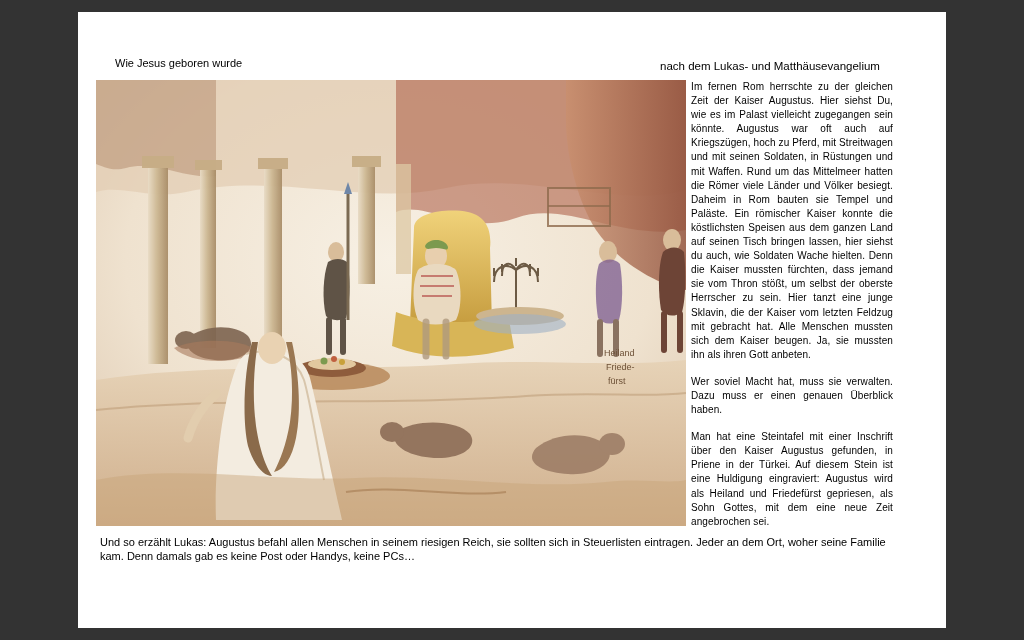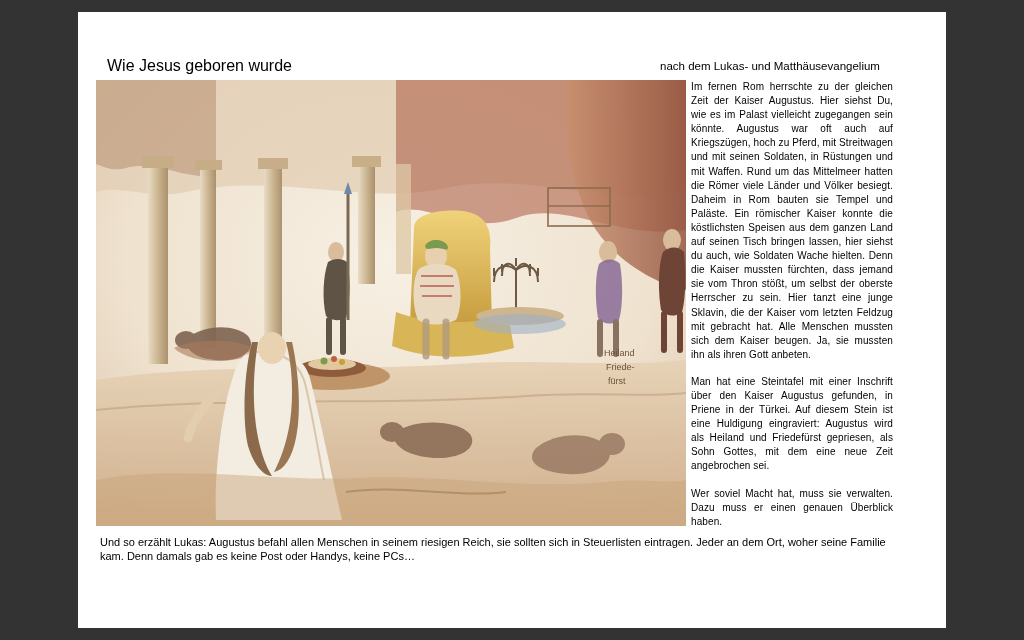--- a/index.html
+++ b/index.html
@@ -23,23 +23,23 @@
   }
   .header {
     position: absolute;
     left: 22px;
     top: 45px;
     width: 828px;
     height: 20px;
   }
   .header-title {
     position: absolute;
-    left: 7px;
+    left: 15px;
     top: 0px;
-    font-size: 16px;
+    font-size: 11px;
     color: #000000;
     white-space: nowrap;
   }
   .header-credit {
     position: absolute;
     left: 307px;
     top: 2px;
     font-size: 12px;
     color: #000000;
     white-space: nowrap;
@@ -232,19 +232,19 @@
       <g>
         <text x="508" y="276" font-family="Liberation Sans, sans-serif" font-size="9" fill="#6d5137">Heiland</text>
         <text x="510" y="290" font-family="Liberation Sans, sans-serif" font-size="9" fill="#6d5137">Friede-</text>
         <text x="512" y="304" font-family="Liberation Sans, sans-serif" font-size="9" fill="#6d5137">fürst</text>
       </g>
     </svg>
   </div>
 
   <div class="textcol">
     <p class="para">Im fernen Rom herrschte zu der gleichen Zeit der Kaiser Augustus. Hier siehst Du, wie es im Palast vielleicht zugegangen sein könnte. Augustus war oft auch auf Kriegszügen, hoch zu Pferd, mit Streitwagen und mit seinen Soldaten, in Rüstungen und mit Waffen. Rund um das Mittelmeer hatten die Römer viele Länder und Völker besiegt. Daheim in Rom bauten sie Tempel und Paläste. Ein römischer Kaiser konnte die köstlichsten Speisen aus dem ganzen Land auf seinen Tisch bringen lassen, hier siehst du auch, wie Soldaten Wache hielten. Denn die Kaiser mussten fürchten, dass jemand sie vom Thron stößt, um selbst der oberste Herrscher zu sein. Hier tanzt eine junge Sklavin, die der Kaiser vom letzten Feldzug mit gebracht hat. Alle Menschen mussten sich dem Kaiser beugen. Ja, sie mussten ihn als ihren Gott anbeten.</p>
+    <p class="para">Wer soviel Macht hat, muss sie verwalten. Dazu muss er einen genauen Überblick haben.</p>
     <p class="para">Man hat eine Steintafel mit einer Inschrift über den Kaiser Augustus gefunden,  in Priene in der Türkei. Auf diesem Stein ist eine Huldigung eingraviert: Augustus wird als Heiland und Friedefürst gepriesen, als Sohn Gottes, mit dem eine neue Zeit angebrochen sei.</p>
-    <p class="para">Wer soviel Macht hat, muss sie verwalten. Dazu muss er einen genauen Überblick haben.</p>
   </div>
 
   <div class="caption">Und so erzählt Lukas: Augustus befahl allen Menschen in seinem riesigen Reich, sie sollten sich in Steuerlisten eintragen. Jeder an dem Ort, woher seine Familie kam. Denn damals gab es keine Post oder Handys, keine PCs…</div>
 
 </div>
 
 </body></html>

